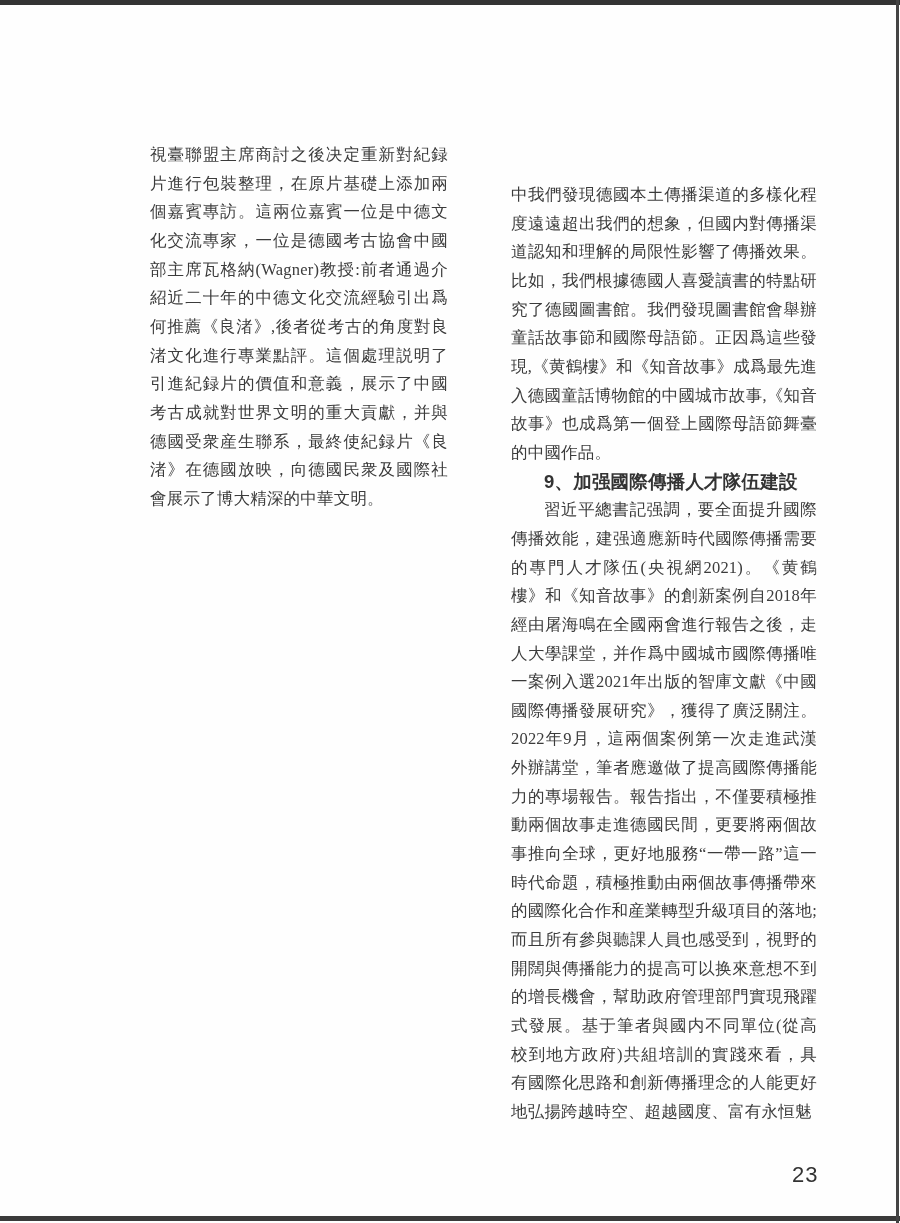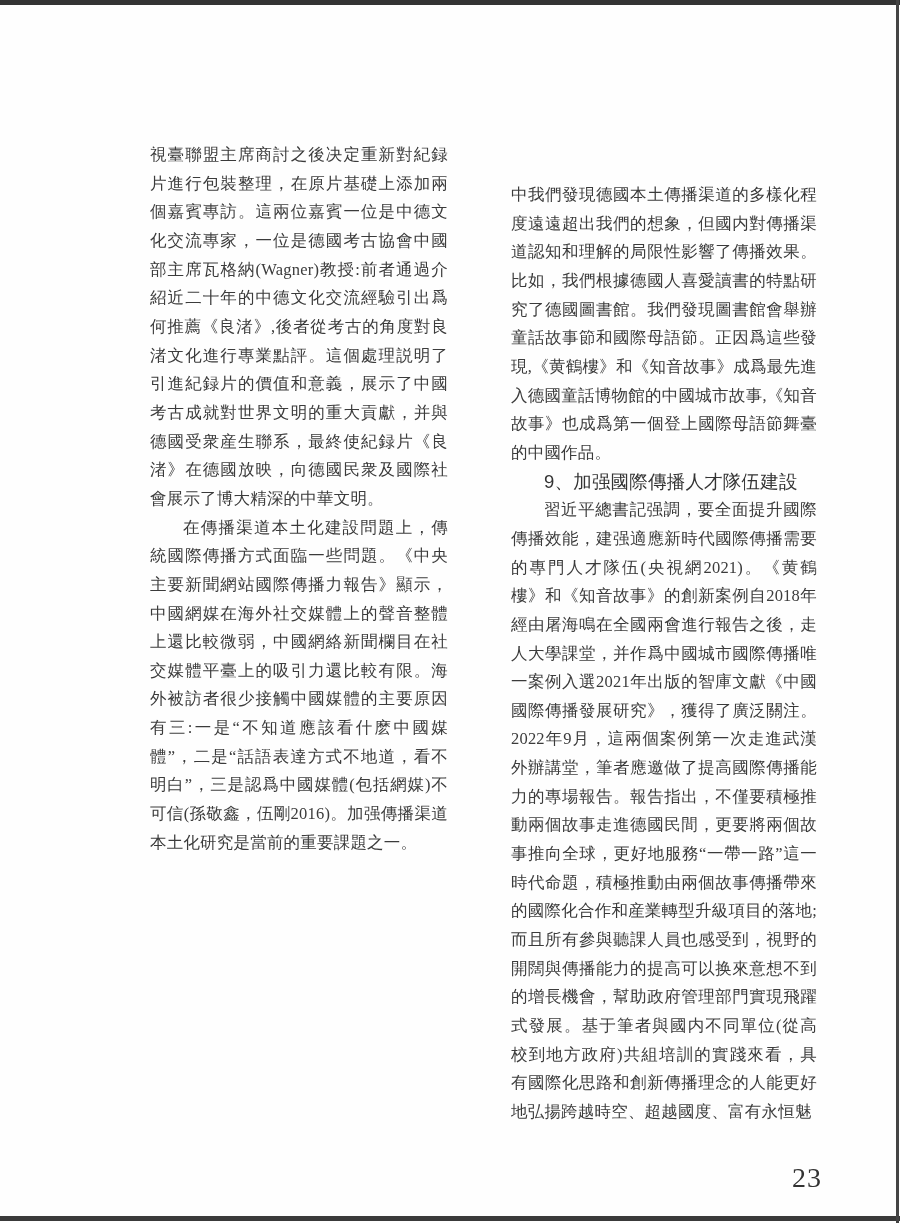--- a/index.html
+++ b/index.html
@@ -43,48 +43,47 @@
     line-height: 28.65px;
     letter-spacing: 0.2px;
   }
   .col-left  { left: 150px; width: 298px; }
   .col-right { left: 511px; width: 306px; margin-top: 40px; }
   .block { margin: 0; font-family: Liberation Serif, serif; }
   .block.paragraph { text-indent: 2em; }
   .block.paragraph-continuation { text-indent: 0; }
   .block.heading {
     font-family: "Liberation Sans", sans-serif;
-    font-weight: 400;
+    font-weight: 700;
     font-size: 18.5px;
     color: #333333;
     padding-left: 33px;
     text-indent: 0;
     text-align: left;
   }
   .page-number {
     position: absolute;
     left: 792px;
     top: 1162px;
-    font-family: Liberation Serif, serif;
-    font-size: 28px;
+    font-family: Liberation Sans, sans-serif;
+    font-size: 22px;
     letter-spacing: 1px;
     color: #333333;
   }
 </style>
 </head>
 <body>
 
 <div class="page">
   <div class="edge-top"></div>
   <div class="edge-bottom"></div>
   <div class="edge-right"></div>
 
   <div class="col col-left" id="col-0">
       <div class="block paragraph-continuation">視臺聯盟主席商討之後决定重新對紀録片進行包裝整理，在原片基礎上添加兩個嘉賓專訪。這兩位嘉賓一位是中德文化交流專家，一位是德國考古協會中國部主席瓦格納(Wagner)教授:前者通過介紹近二十年的中德文化交流經驗引出爲何推薦《良渚》,後者從考古的角度對良渚文化進行專業點評。這個處理説明了引進紀録片的價值和意義，展示了中國考古成就對世界文明的重大貢獻，并與德國受衆産生聯系，最終使紀録片《良渚》在德國放映，向德國民衆及國際社會展示了博大精深的中華文明。</div>
-      <div class="block paragraph">在傳播渠道本土化建設問題上，傳統國際傳播方式面臨一些問題。《中央主要新聞網站國際傳播力報告》顯示，中國網媒在海外社交媒體上的聲音整體上還比較微弱，中國網絡新聞欄目在社交媒體平臺上的吸引力還比較有限。海外被訪者很少接觸中國媒體的主要原因有三:一是“不知道應該看什麽中國媒體”，二是“話語表達方式不地道，看不明白”，三是認爲中國媒體(包括網媒)不可信(孫敬鑫，伍剛2016)。加强傳播渠道本土化研究是當前的重要課題之一。</div>
     </div>
   <div class="col col-right" id="col-1">
       <div class="block paragraph-continuation">中我們發現德國本土傳播渠道的多樣化程度遠遠超出我們的想象，但國内對傳播渠道認知和理解的局限性影響了傳播效果。比如，我們根據德國人喜愛讀書的特點研究了德國圖書館。我們發現圖書館會舉辦童話故事節和國際母語節。正因爲這些發現,《黄鶴樓》和《知音故事》成爲最先進入德國童話博物館的中國城市故事,《知音故事》也成爲第一個登上國際母語節舞臺的中國作品。</div>
       <div class="block heading">9、加强國際傳播人才隊伍建設</div>
       <div class="block paragraph">習近平總書記强調，要全面提升國際傳播效能，建强適應新時代國際傳播需要的專門人才隊伍(央視網2021)。《黄鶴樓》和《知音故事》的創新案例自2018年經由屠海鳴在全國兩會進行報告之後，走人大學課堂，并作爲中國城市國際傳播唯一案例入選2021年出版的智庫文獻《中國國際傳播發展研究》，獲得了廣泛關注。2022年9月，這兩個案例第一次走進武漢外辦講堂，筆者應邀做了提高國際傳播能力的專場報告。報告指出，不僅要積極推動兩個故事走進德國民間，更要將兩個故事推向全球，更好地服務“一帶一路”這一時代命題，積極推動由兩個故事傳播帶來的國際化合作和産業轉型升級項目的落地;而且所有參與聽課人員也感受到，視野的開闊與傳播能力的提高可以换來意想不到的增長機會，幫助政府管理部門實現飛躍式發展。基于筆者與國内不同單位(從高校到地方政府)共組培訓的實踐來看，具有國際化思路和創新傳播理念的人能更好地弘揚跨越時空、超越國度、富有永恒魅</div>
     </div>
 
   <div class="page-number">23</div>
 </div>
 

